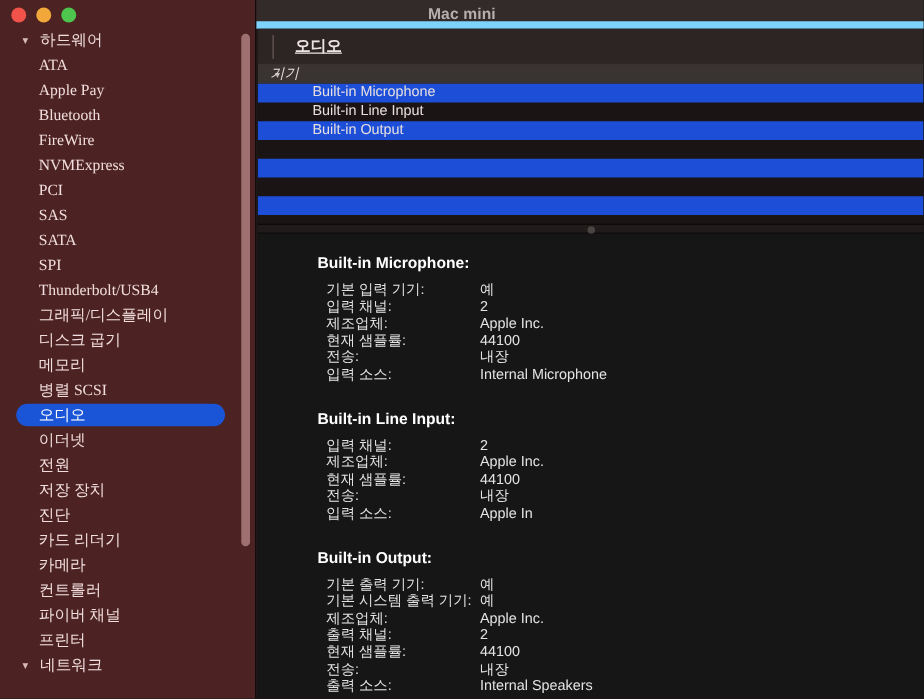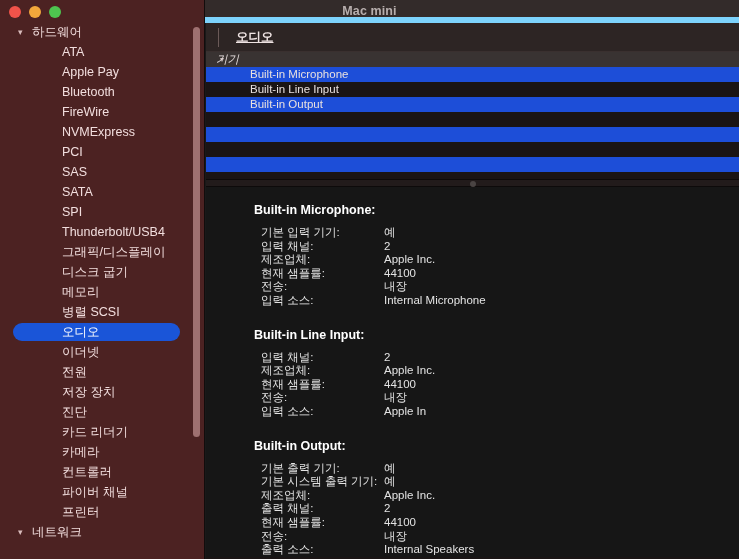--- a/index.html
+++ b/index.html
@@ -53,35 +53,35 @@
   }
   .sb-row {
     position: relative;
     height: 20px;
     line-height: 20px;
     font-size: 12.5px;
     color: #f2dede;
     white-space: nowrap;
   }
   .sb-row.group { padding-left: 32px; font-weight: normal; }
-  .sb-row.leaf  { padding-left: 62px; }
+  .sb-row.leaf  { padding-left: 31px; }
   .sb-chevron {
     position: absolute; left: 18px; top: 0;
     width: 11px; height: 20px;
     line-height: 20px;
     font-size: 9px;
     color: #d8bcbc;
   }
   .sb-row.selected .sb-pill {
     position: absolute;
     left: 13px; right: 25px; top: 1px; height: 18px;
     background: #1a55d8;
     border-radius: 9px;
   }
-  .sb-label { position: relative; z-index: 2; }
+  .sb-label { position: relative; z-index: 2; font-family: Liberation Serif, serif; }
   .sb-row.selected .sb-label { color: #ffffff; }
 
   
   #sb-scroll-track {
     position: absolute; top: 0; right: 2px;
     width: 10px; height: 559px;
   }
   #sb-scroll-thumb {
     position: absolute; top: 27px; left: 1px;
     width: 7px; height: 410px;

